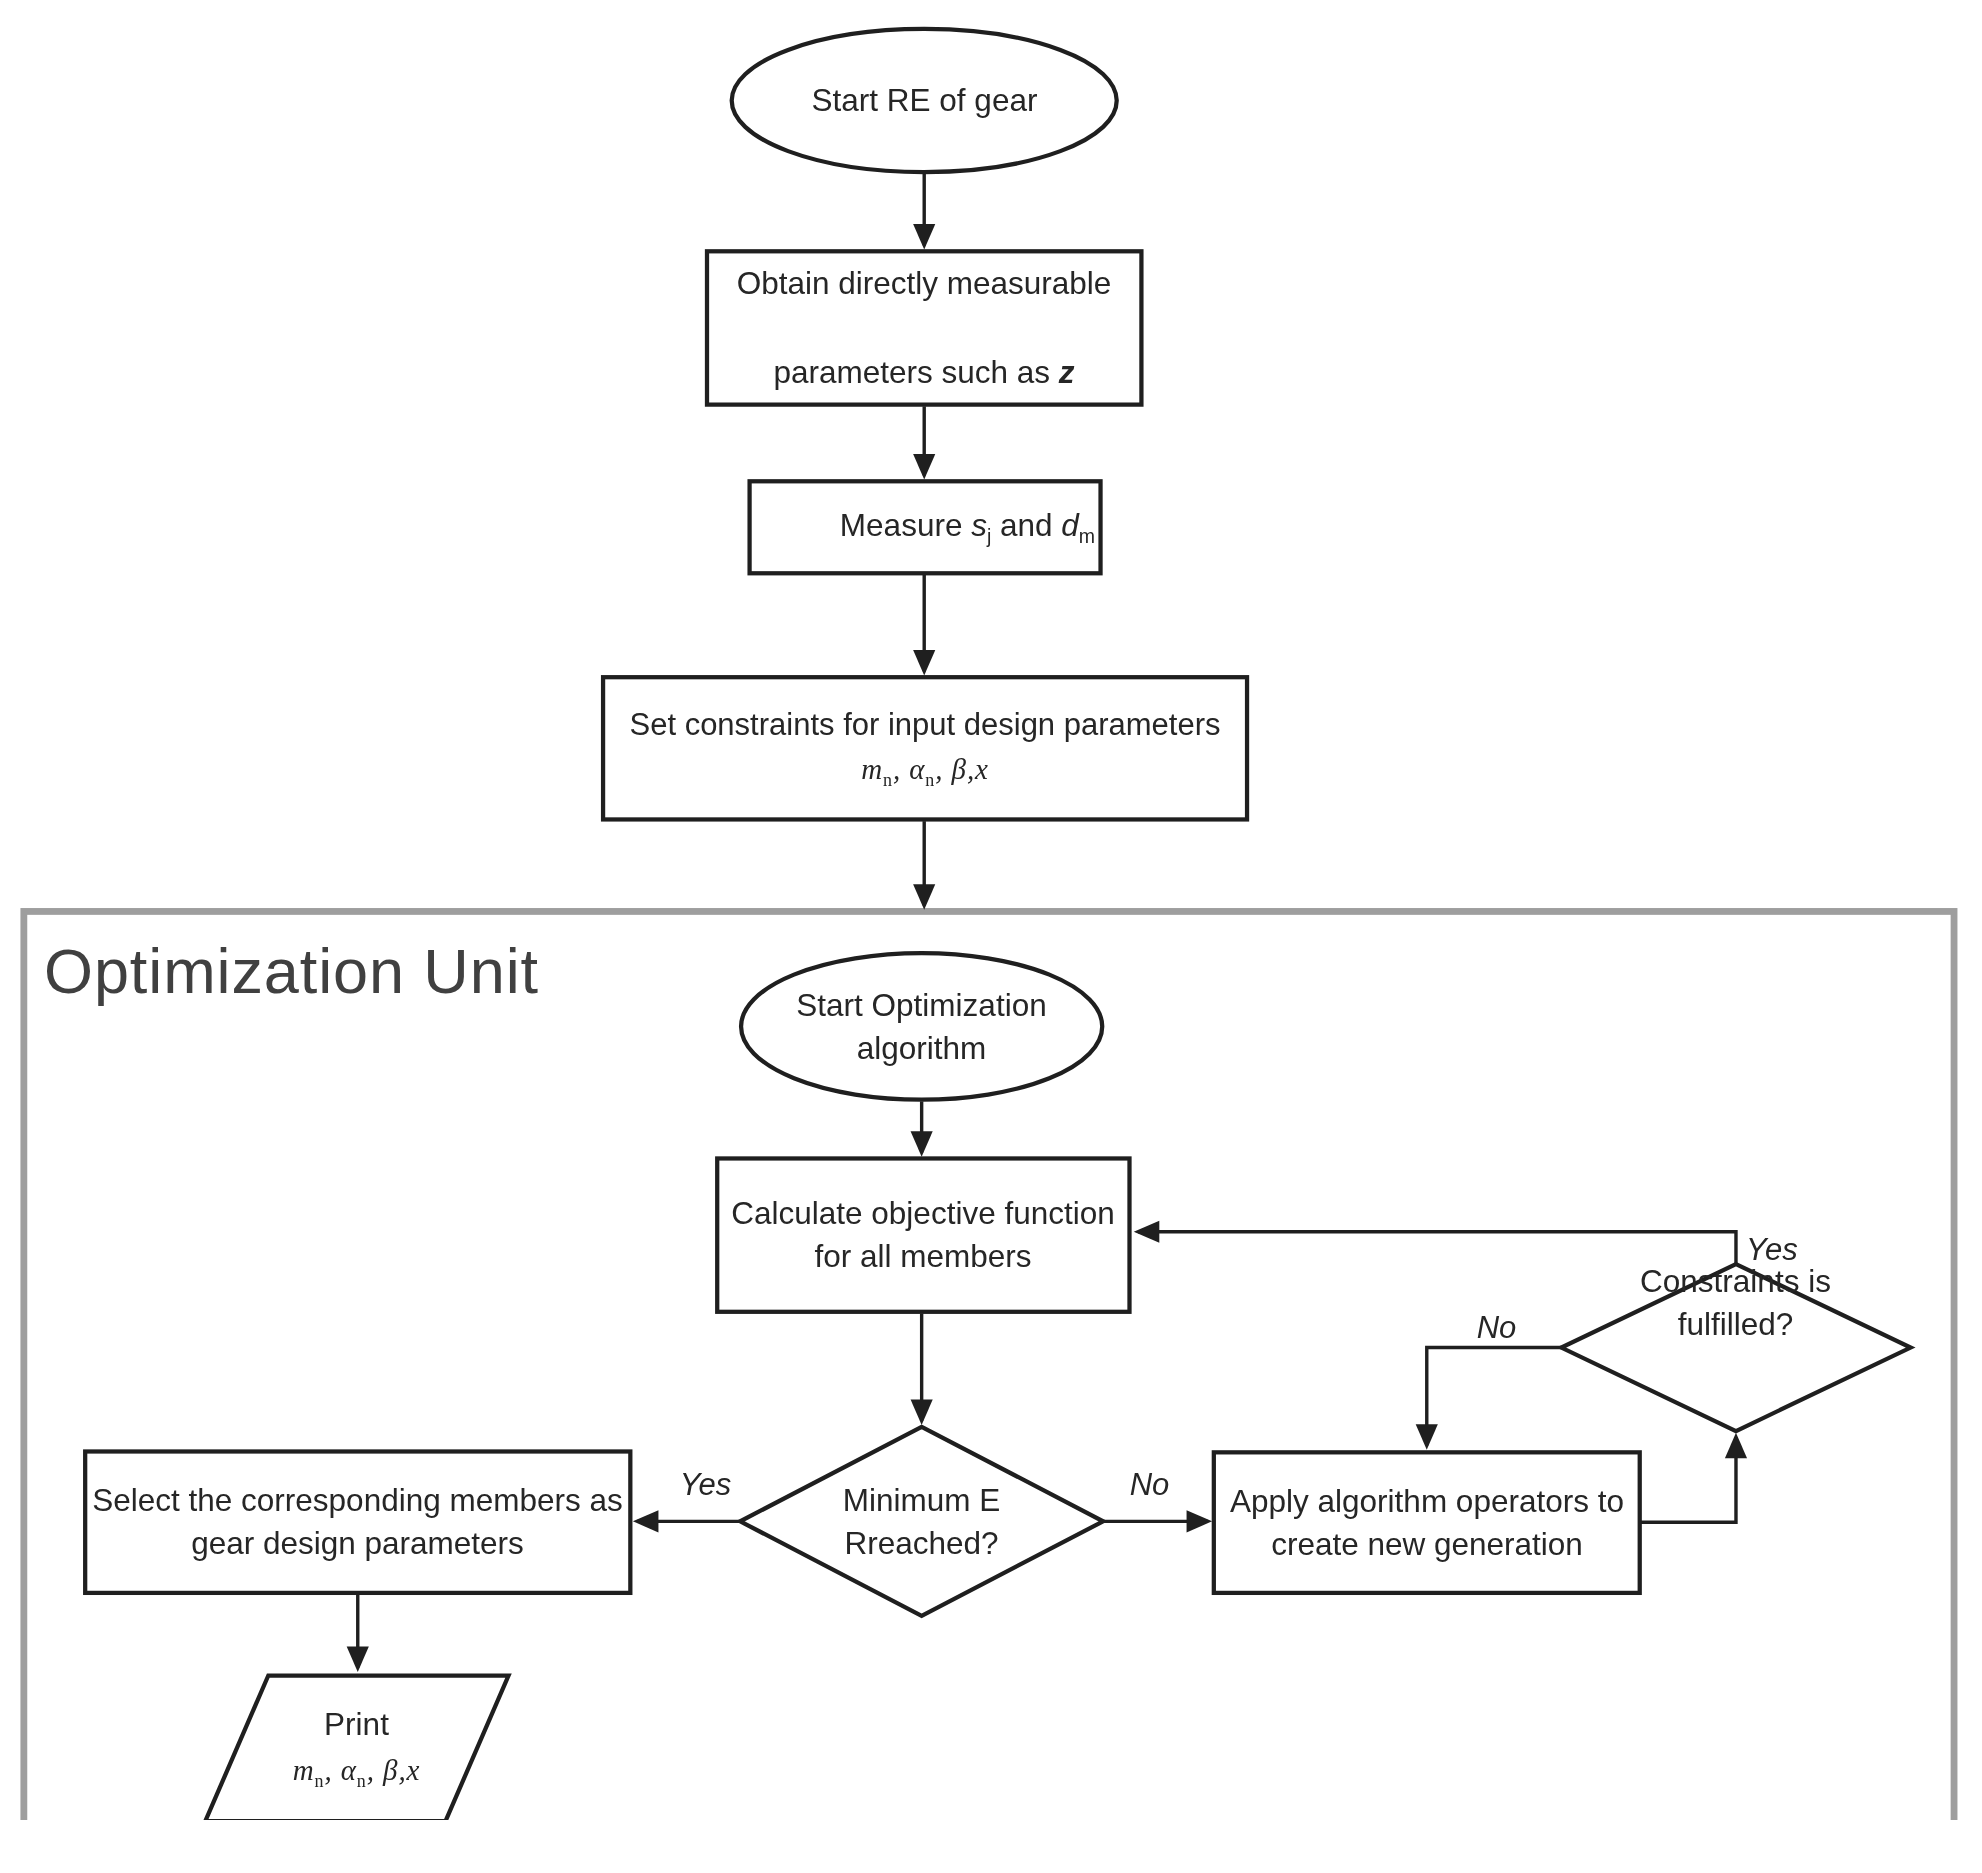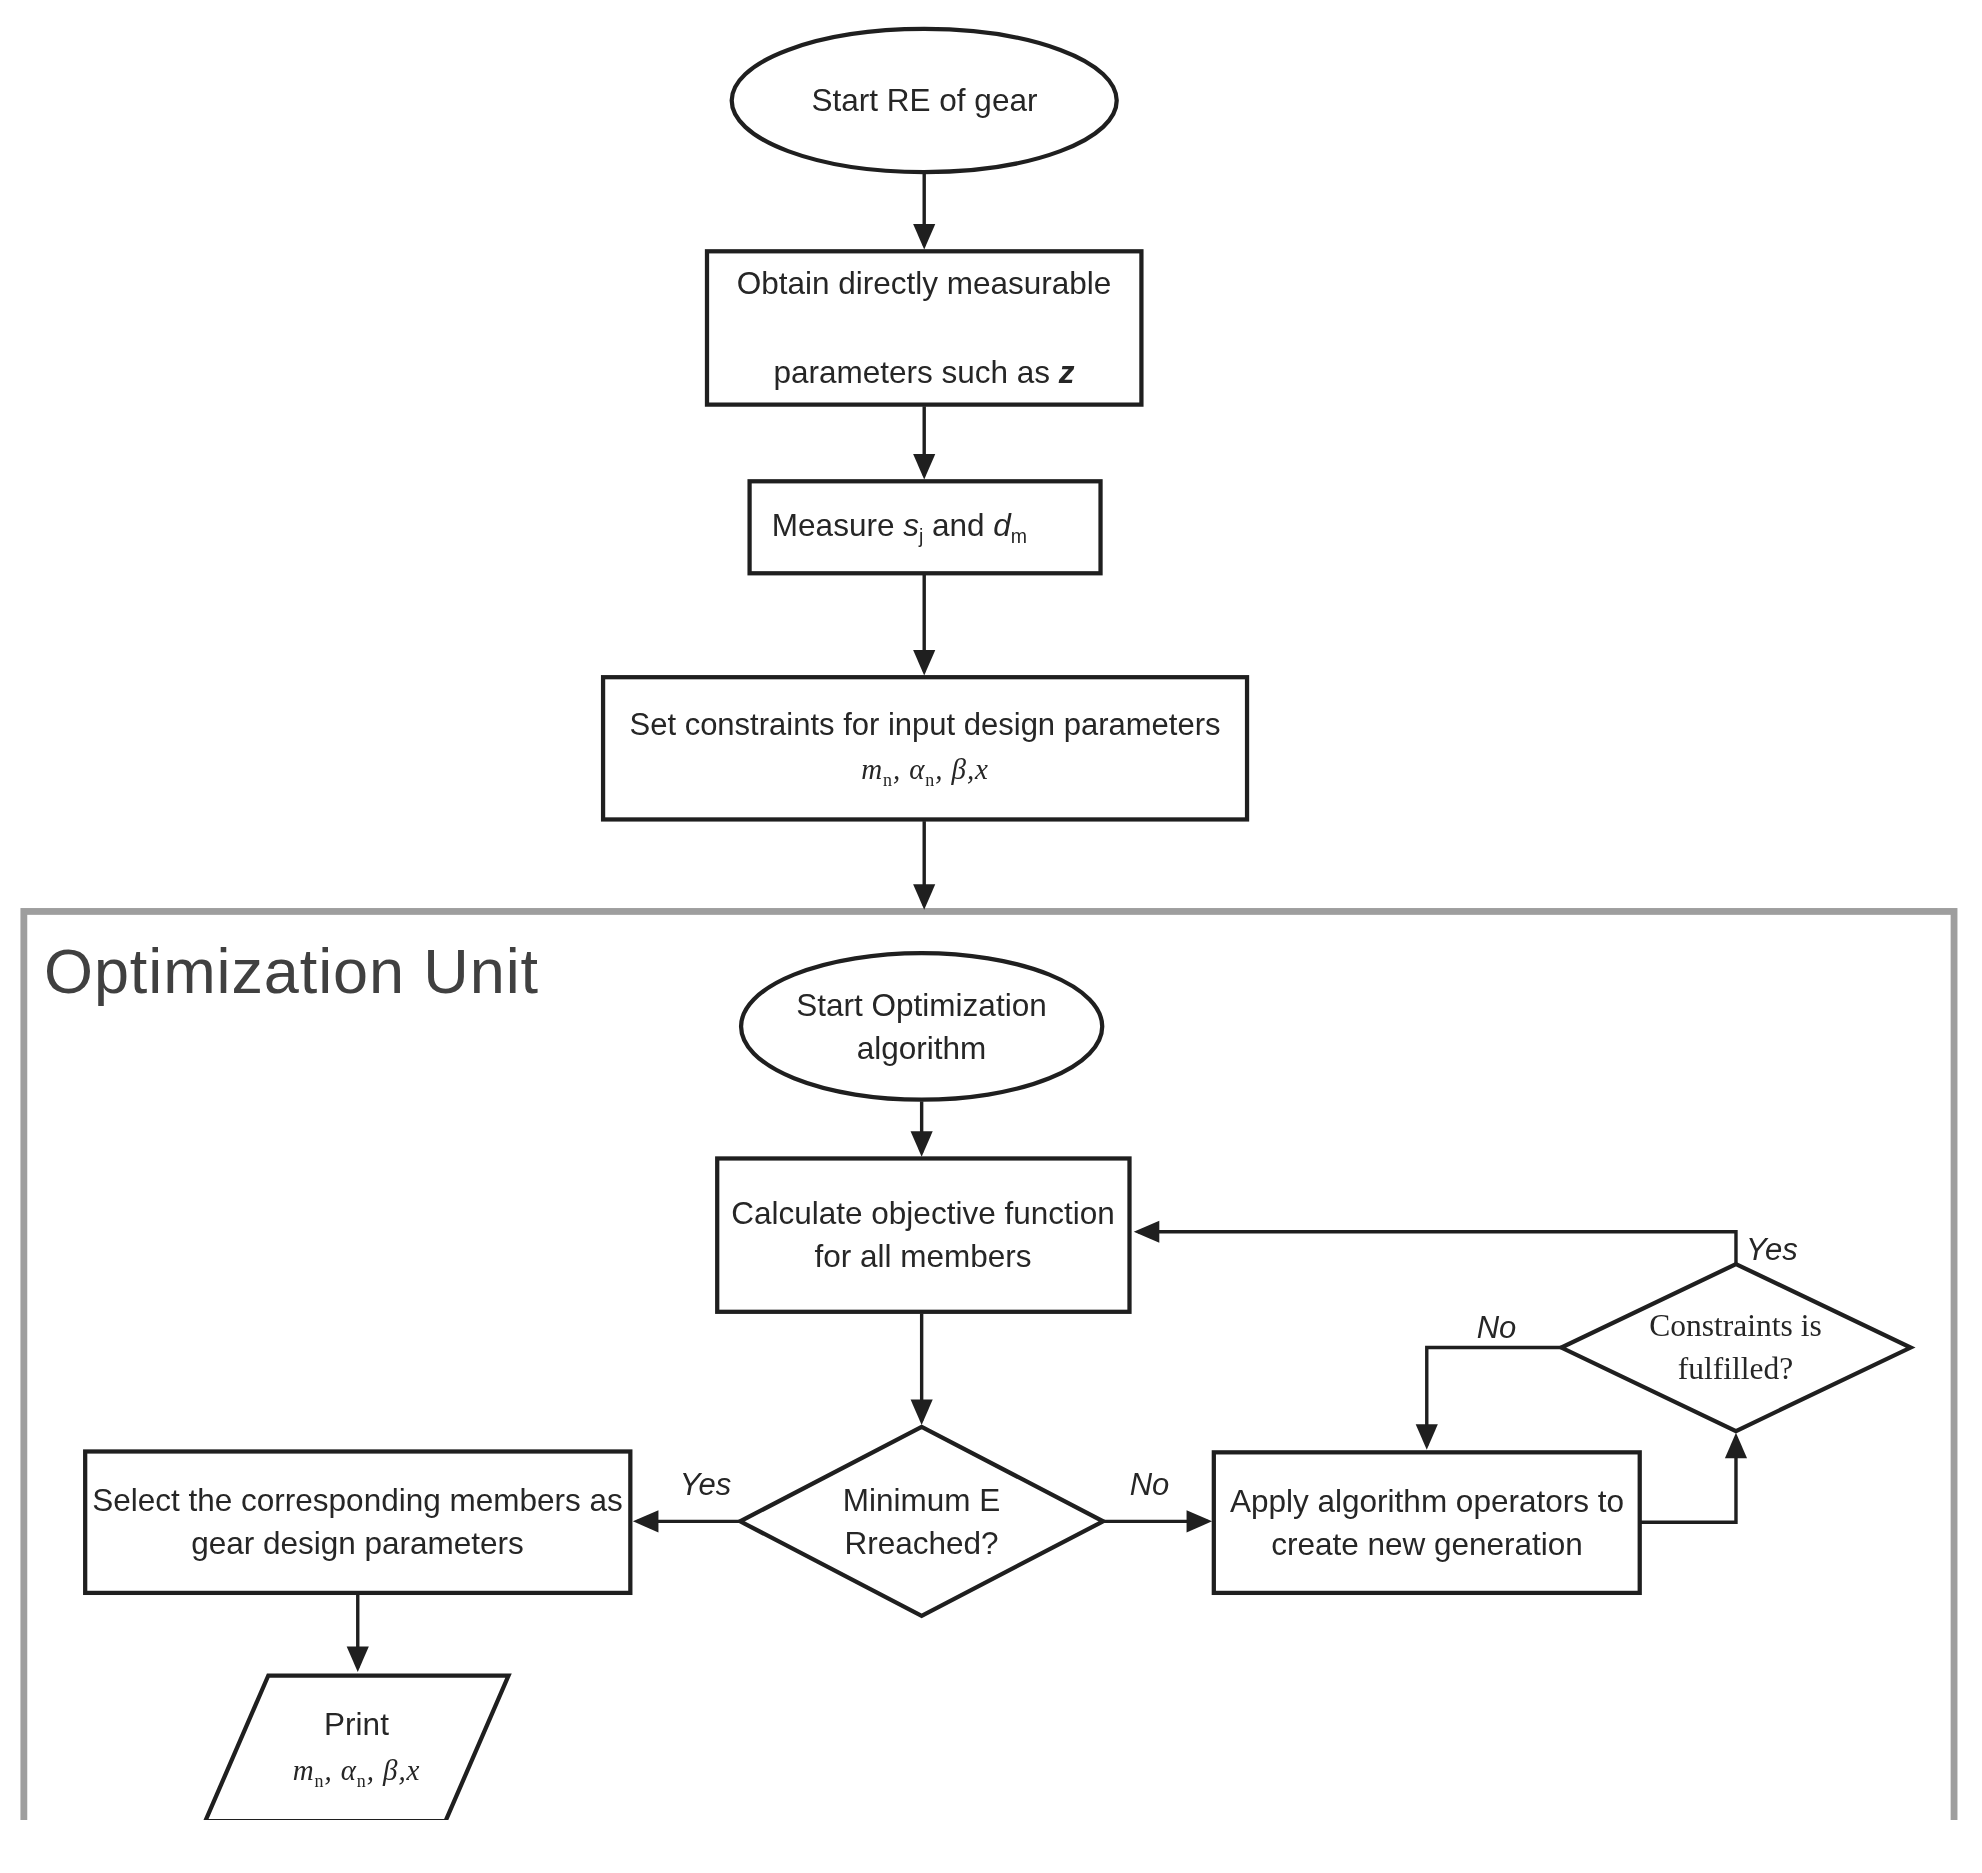--- a/index.html
+++ b/index.html
@@ -73,21 +73,21 @@
 
   <div class="txt" style="left:732px;top:29px;width:385px;height:143px;">
     <div>Start RE of gear</div>
   </div>
 
   <div class="txt" style="left:707px;top:251px;width:434px;height:153px;gap:46px;">
     <div>Obtain directly measurable</div>
     <div><span>parameters such as </span><span class="zbold">z</span></div>
   </div>
 
-  <div class="txt" style="left:724px;top:481px;width:351px;height:92px;">
+  <div class="txt" style="left:792px;top:481px;width:351px;height:92px;">
     <div><span>Measure </span><i>s</i><sub>j</sub><span> and </span><i>d</i><sub>m</sub></div>
   </div>
 
   <div class="txt fs36" style="left:603px;top:677px;width:644px;height:142px;">
     <div>Set constraints for input design parameters</div>
     <div class="mathline"><i>m</i><sub>n</sub><span>, </span><i>α</i><sub>n</sub><span>, </span><i>β</i><span>,</span><i>x</i></div>
   </div>
 
   <div class="unit-title">Optimization Unit</div>
 
@@ -113,21 +113,21 @@
   <div class="txt" style="left:1214px;top:1452px;width:426px;height:141px;">
     <div>Apply algorithm operators to</div>
     <div>create new generation</div>
   </div>
 
   <div class="txt" style="left:85px;top:1451px;width:545px;height:141px;">
     <div>Select the corresponding members as</div>
     <div>gear design parameters</div>
   </div>
 
-  <div class="txt" style="left:1561px;top:1264px;width:349px;height:167px;font-family:Liberation Serif, serif;">
+  <div class="txt" style="left:1561px;top:1219px;width:349px;height:167px;">
     <div>Constraints is</div>
     <div>fulfilled?</div>
   </div>
 
   <div class="lbl" style="left:1458px;top:1310px;width:77px;">No</div>
 
   <div class="lbl" style="left:1746px;top:1232px;width:94px;text-align:left;">Yes</div>
 
   <div class="txt" style="left:205px;top:1675px;width:303px;height:146px;">
     <div>Print</div>

